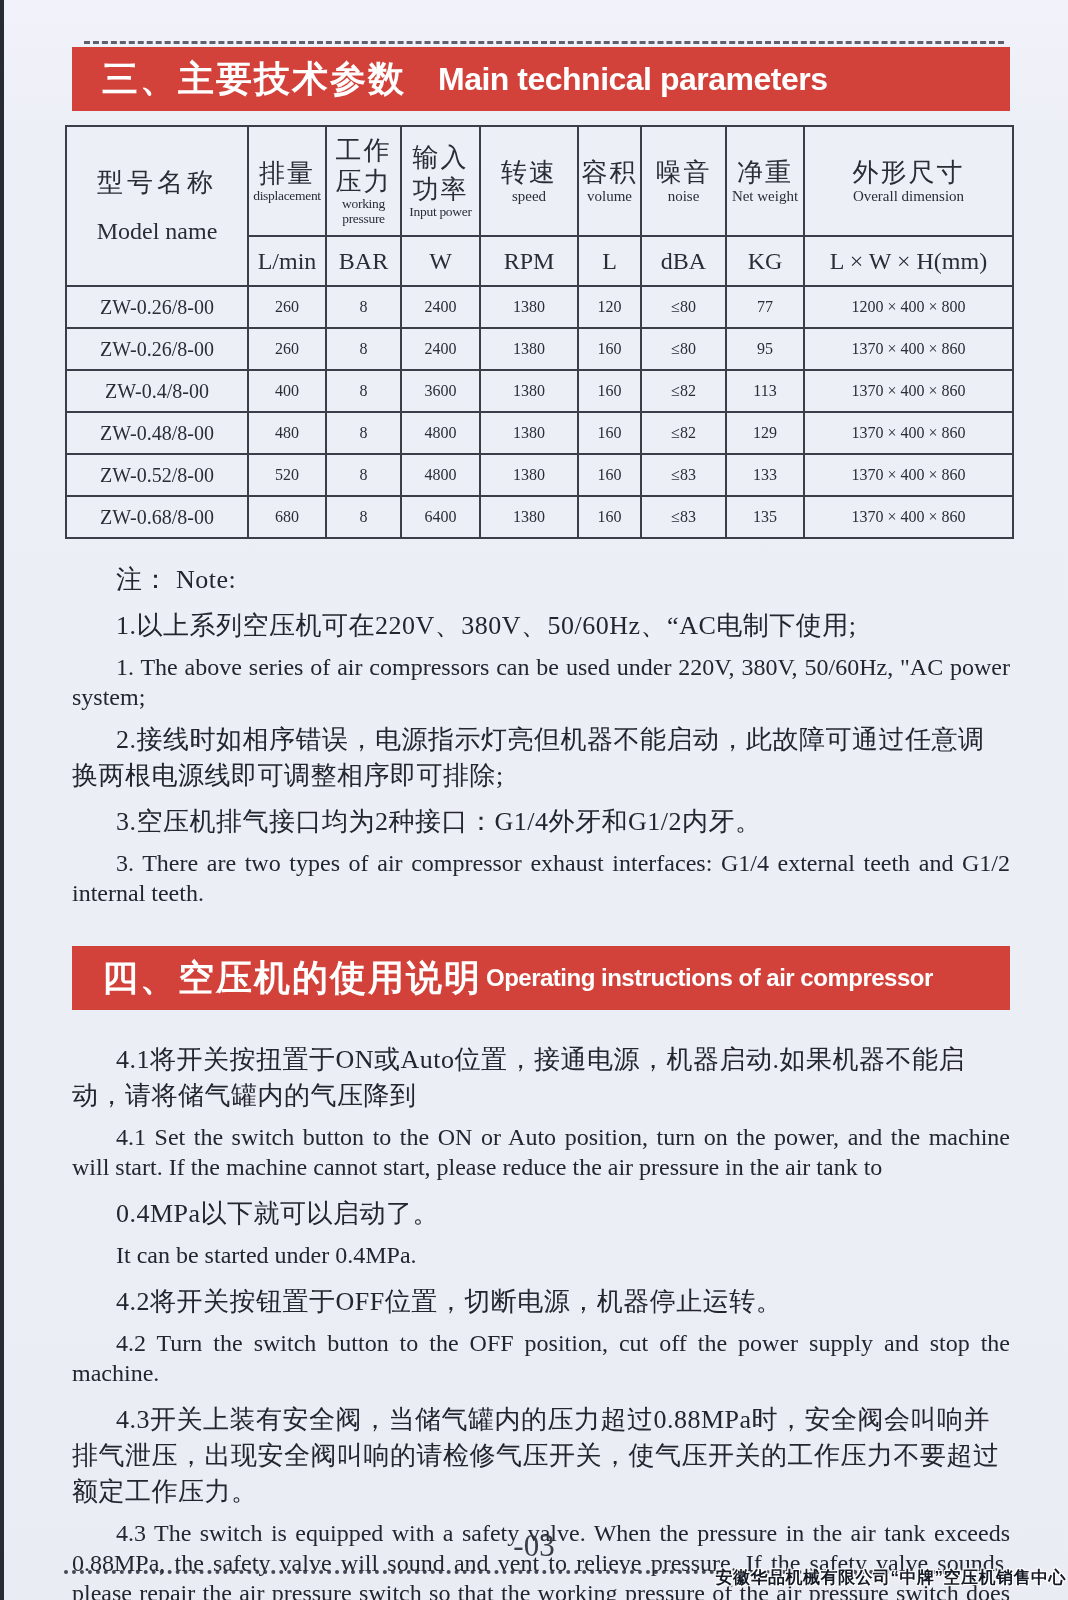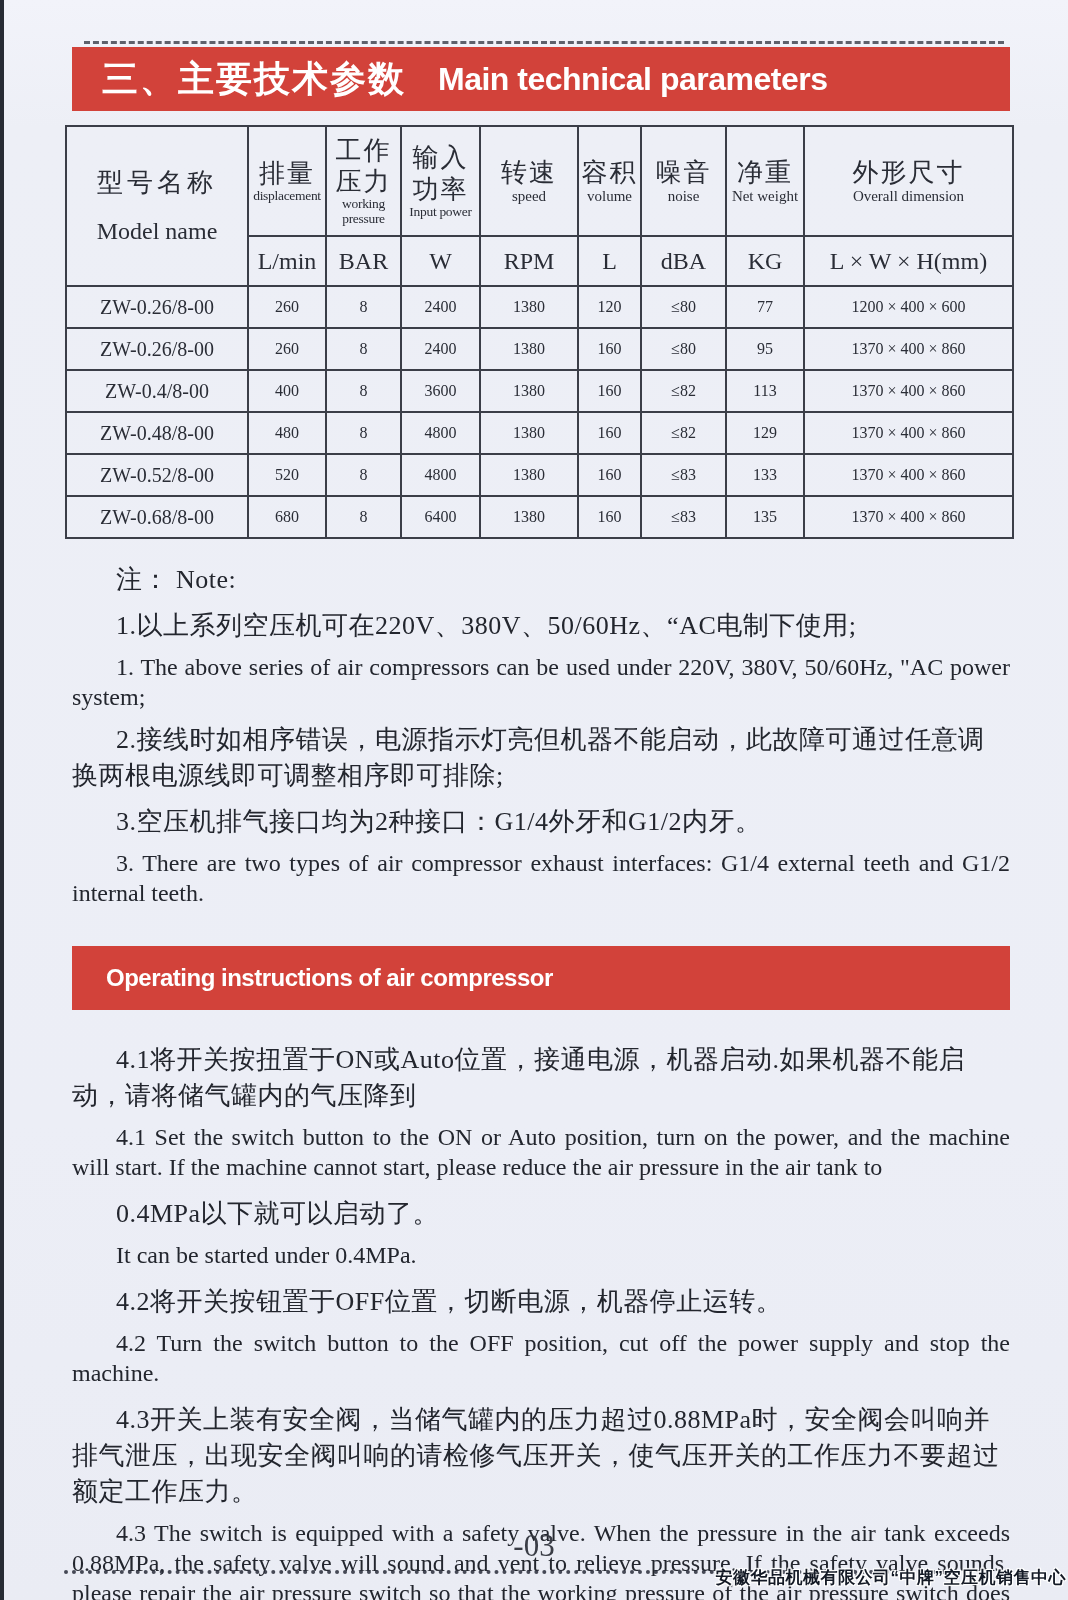--- a/index.html
+++ b/index.html
@@ -163,21 +163,21 @@
     </tr>
     <tr class="data-row">
       <td class="model-cell">ZW-0.26/8-00</td>
       <td>260</td>
       <td>8</td>
       <td>2400</td>
       <td>1380</td>
       <td>120</td>
       <td>≤80</td>
       <td>77</td>
-      <td>1200 × 400 × 600</td>
+      <td>1200 × 400 × 800</td>
     </tr>
     <tr class="data-row">
       <td class="model-cell">ZW-0.26/8-00</td>
       <td>260</td>
       <td>8</td>
       <td>2400</td>
       <td>1380</td>
       <td>160</td>
       <td>≤80</td>
       <td>95</td>
@@ -233,20 +233,21 @@
   <div class="textblock" id="notes">
     <p class="zh first">注： Note:</p>
     <p class="zh">1.以上系列空压机可在220V、380V、50/60Hz、“AC电制下使用;</p>
     <p class="en">1. The above series of air compressors can be used under 220V, 380V, 50/60Hz, "AC power system;</p>
     <p class="zh">2.接线时如相序错误，电源指示灯亮但机器不能启动，此故障可通过任意调换两根电源线即可调整相序即可排除;</p>
     <p class="zh">3.空压机排气接口均为2种接口：G1/4外牙和G1/2内牙。</p>
     <p class="en">3. There are two types of air compressor exhaust interfaces: G1/4 external teeth and G1/2 internal teeth.</p>
   </div>
 
   <div class="banner" id="banner-4">
+    <span class="zh">四、空压机的使用说明</span>
     <span class="en">Operating instructions of air compressor</span>
   </div>
 
   <div class="textblock" id="instructions">
     <p class="zh first">4.1将开关按扭置于ON或Auto位置，接通电源，机器启动.如果机器不能启动，请将储气罐内的气压降到</p>
     <p class="en">4.1 Set the switch button to the ON or Auto position, turn on the power, and the machine will start. If the machine cannot start, please reduce the air pressure in the air tank to</p>
     <p class="zh sub">0.4MPa以下就可以启动了。</p>
     <p class="en sub">It can be started under 0.4MPa.</p>
     <p class="zh">4.2将开关按钮置于OFF位置，切断电源，机器停止运转。</p>
     <p class="en">4.2 Turn the switch button to the OFF position, cut off the power supply and stop the machine.</p>

